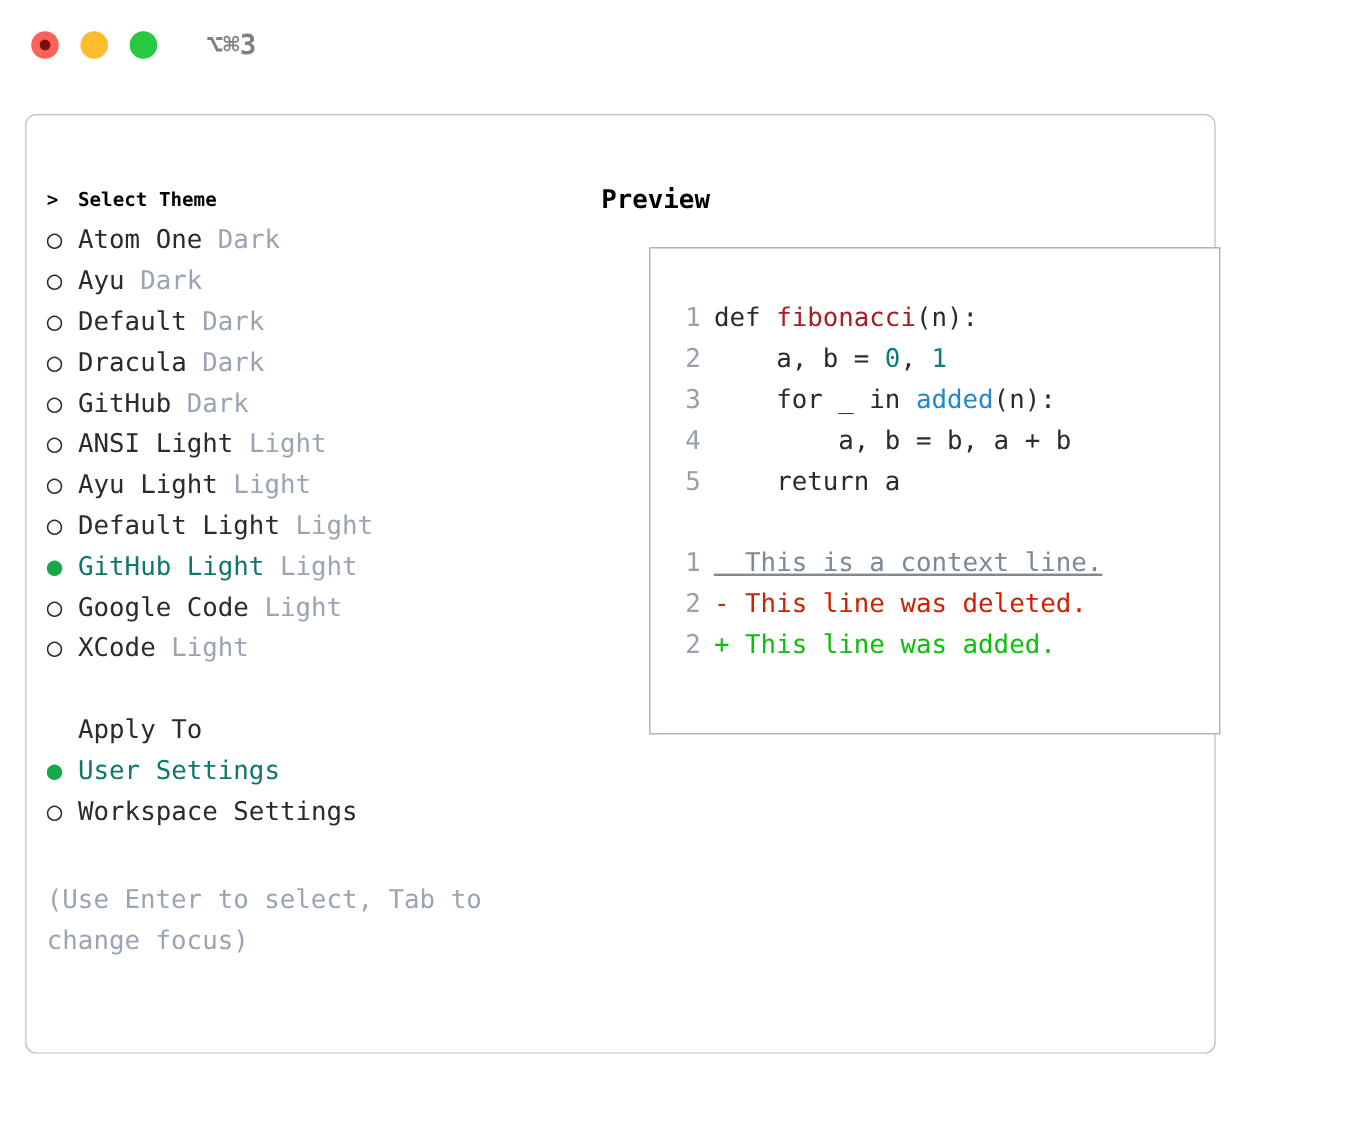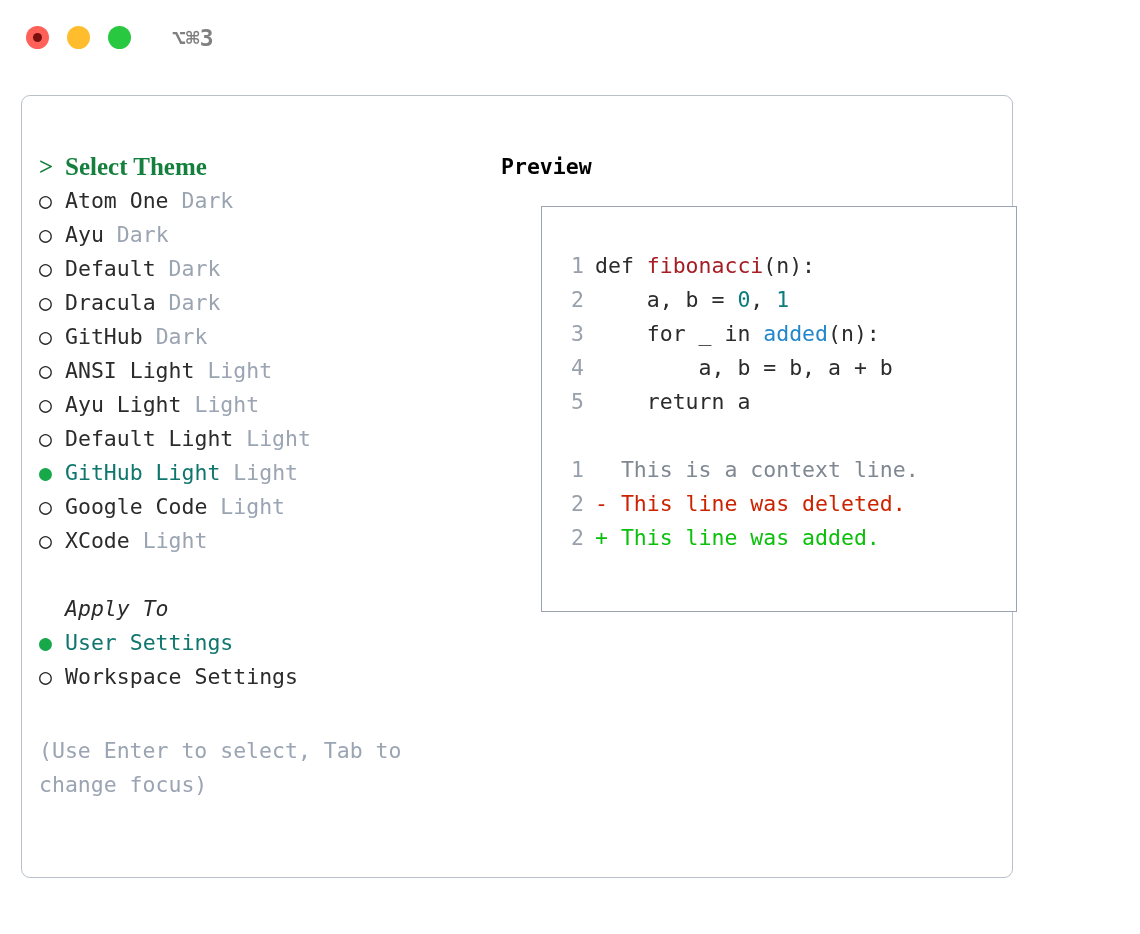--- a/index.html
+++ b/index.html
@@ -98,34 +98,32 @@
   }
   .row .marker {
     display: inline-block;
     width: 26px;
     color: #2b2b2b;
   }
   .row .marker.on { color: #17a84a; }
   .row.selected .label { color: #0f766e; }
   .heading {
     font-weight: bold;
-    color: #15803d;
-    font-size: 25px;
-    line-height: 34px;
-    white-space: pre;
-    font-family: Liberation Serif, serif;
+    color: #000000;
+    font-size: 16px;
+    line-height: 34px;
+    white-space: pre;
   }
   .heading .marker { display: inline-block; width: 26px; }
   .variant { color: #9aa4b2; }
   .subheading {
     font-size: 21.5px;
     line-height: 34px;
     white-space: pre;
     color: #2b2b2b;
-    font-style: italic;
   }
   .subheading .marker { display: inline-block; width: 26px; }
   .spacer { height: 34px; }
   .hint {
     margin-top: 40px;
     font-size: 21.5px;
     line-height: 34px;
     color: #9aa4b2;
     width: 400px;
   }
@@ -165,21 +163,21 @@
   .lno {
     display: inline-block;
     width: 26px;
     text-align: right;
     color: #98a0ab;
     margin-right: 11px;
   }
   .kw-func { color: #a61d24; }
   .kw-num  { color: #0d7c7c; }
   .kw-bi   { color: #2288cc; }
-  .diff-ctx { color: #7f8792; }
+  .diff-ctx { color: #7f8792; text-decoration: underline; }
   .diff-del { color: #cc2200; }
   .diff-add { color: #0ac00a; }
   .blank-line { height: 34px; }
 </style>
 </head>
 <body>
 
 <div class="window">
 
   <div class="titlebar">

